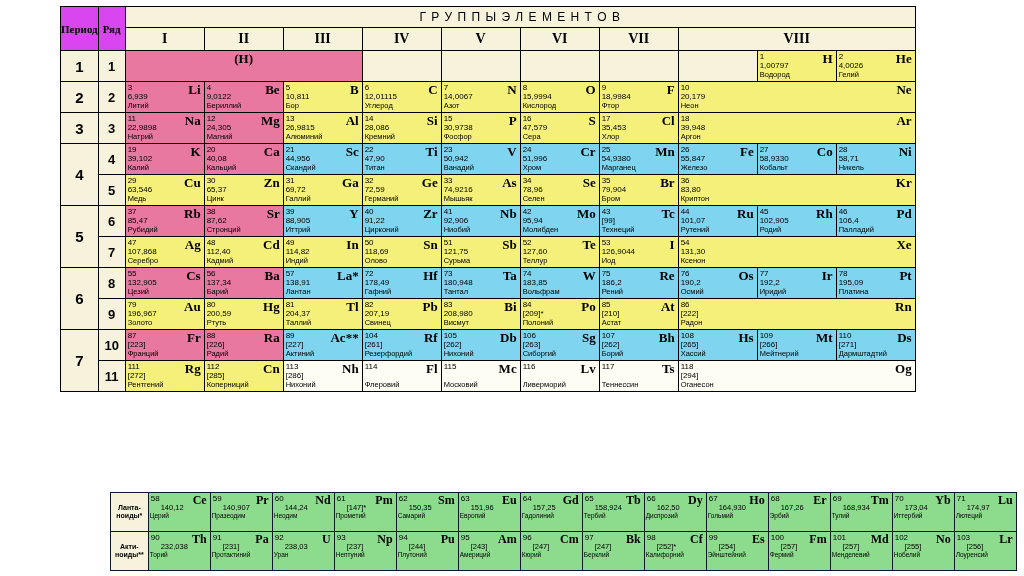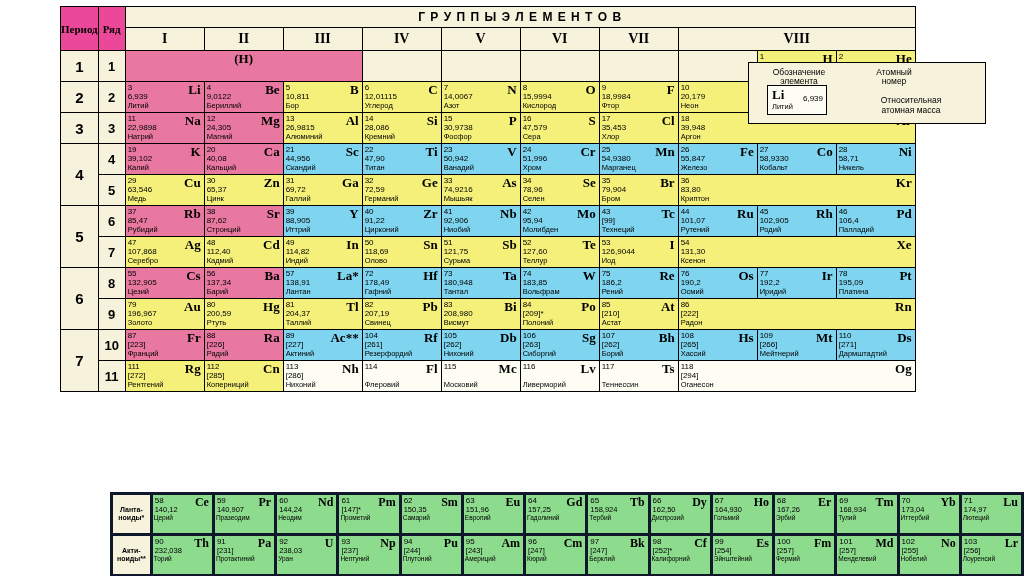--- a/index.html
+++ b/index.html
@@ -2,23 +2,23 @@
 <html><head>
 <meta charset="utf-8">
 <style>
   html,body{margin:0;padding:0;background:#fff;}
   body{width:1024px;height:576px;font-family:"Liberation Sans",sans-serif;overflow:hidden;}
   #root{position:relative;width:1024px;height:576px;background:#fff;}
 
   table.pt{border-collapse:collapse;position:absolute;left:60px;top:6px;}
   table.pt td,table.pt th{border:1px solid #000;padding:0;}
 
-  .hdr{background:#f6f2dc;text-align:center;font-weight:bold;font-size:12px;letter-spacing:1px;}
+  .hdr{background:#f6f2dc;text-align:center;font-weight:normal;font-size:12px;letter-spacing:1px;}
   .grouphdr{background:#f6f2dc;text-align:center;font-weight:bold;font-size:14px;font-family:"Liberation Serif",serif;height:22px;}
-  .cornerhdr{background:#ec4899;text-align:center;font-weight:bold;font-size:11px;font-family:"Liberation Serif",serif;}
+  .cornerhdr{background:#d946ef;text-align:center;font-weight:bold;font-size:11px;font-family:"Liberation Serif",serif;}
   .periodcell{background:#f6f2dc;text-align:center;font-weight:bold;font-size:15px;width:34px;}
   .rowcell{background:#f6f2dc;text-align:center;font-weight:bold;font-size:13px;width:26px;}
 
   .el{position:relative;height:30px;width:78px;vertical-align:top;}
   .el .num{position:absolute;left:2px;top:1px;font-size:8px;}
   .el .sym{position:absolute;right:3px;top:0px;font-size:13px;font-weight:bold;font-family:"Liberation Serif",serif;}
   .el .mass{position:absolute;left:2px;top:10px;font-size:8px;}
   .el .name{position:absolute;left:2px;top:19px;font-size:7.5px;}
   .el.center .sym{left:0;right:0;text-align:center;}
   .el.center .name{left:0;right:0;text-align:center;}
@@ -30,26 +30,26 @@
   .empty{background:#f6f2dc;}
 
   .legend{position:absolute;left:748px;top:62px;width:238px;height:62px;background:#f6f2dc;border:1px solid #000;box-sizing:border-box;}
   .legend .lt{position:absolute;font-size:8.5px;text-align:center;}
   .legend .box{position:absolute;left:18px;top:22px;width:58px;height:28px;border:1px solid #000;background:#fdfdf4;}
   .legend .box .s{position:absolute;left:4px;top:1px;font-size:13px;font-weight:bold;font-family:"Liberation Serif",serif;}
   .legend .box .n{position:absolute;left:4px;top:16px;font-size:7.5px;}
   .legend .box .m{position:absolute;right:3px;top:8px;font-size:8px;}
 
   table.fblock{border-collapse:collapse;position:absolute;left:110px;top:492px;}
-  table.fblock td{border:3px solid #0f172a;padding:4px;}
+  table.fblock td{border:1px solid #0f172a;padding:4px;}
   .fl{background:#f6f2dc;width:26px;text-align:center;font-size:7px;line-height:8px;font-weight:bold;}
   .fel{position:relative;height:30px;width:53px;vertical-align:top;background:#8ddc8d;}
   .fel .num{position:absolute;left:2px;top:1px;font-size:8px;}
   .fel .sym{position:absolute;right:3px;top:0px;font-size:12px;font-weight:bold;font-family:"Liberation Serif",serif;}
-  .fel .mass{position:absolute;left:2px;top:10px;font-size:7.5px;}
+  .fel .mass{position:absolute;left:12px;top:10px;font-size:7.5px;}
   .fel .name{position:absolute;left:1px;top:19px;font-size:6.5px;}
 </style>
 </head>
 <body>
 
 <div id="root">
 
   <table class="pt">
     <tbody id="pt-body">
         <tr>
@@ -654,33 +654,20 @@
           <td class="el white" colspan="3">
             <span class="num">118</span>
             <span class="sym">Og</span>
             <span class="mass">[294]</span>
             <span class="name">Оганесон</span>
           </td>
         </tr>
       </tbody>
   </table>
 
-  <div class="legend">
-    <div class="lt" style="left:8px;top:4px;width:84px;">Обозначение</div>
-    <div class="lt" style="left:8px;top:13px;width:84px;">элемента</div>
-    <div class="lt" style="left:110px;top:4px;width:70px;">Атомный</div>
-    <div class="lt" style="left:110px;top:13px;width:70px;">номер</div>
-    <div class="lt" style="left:92px;top:32px;width:140px;">Относительная</div>
-    <div class="lt" style="left:92px;top:42px;width:140px;">атомная масса</div>
-    <div class="box">
-      <span class="s">Li</span>
-      <span class="m">6,939</span>
-      <span class="n">Литий</span>
-    </div>
-  </div>
 
   <table class="fblock">
     <tbody id="fb-body">
         <tr>
           <td class="fl">
             <div>Ланта-</div>
             <div>ноиды*</div>
           </td>
           <td class="fel">
             <span class="num">58</span>

